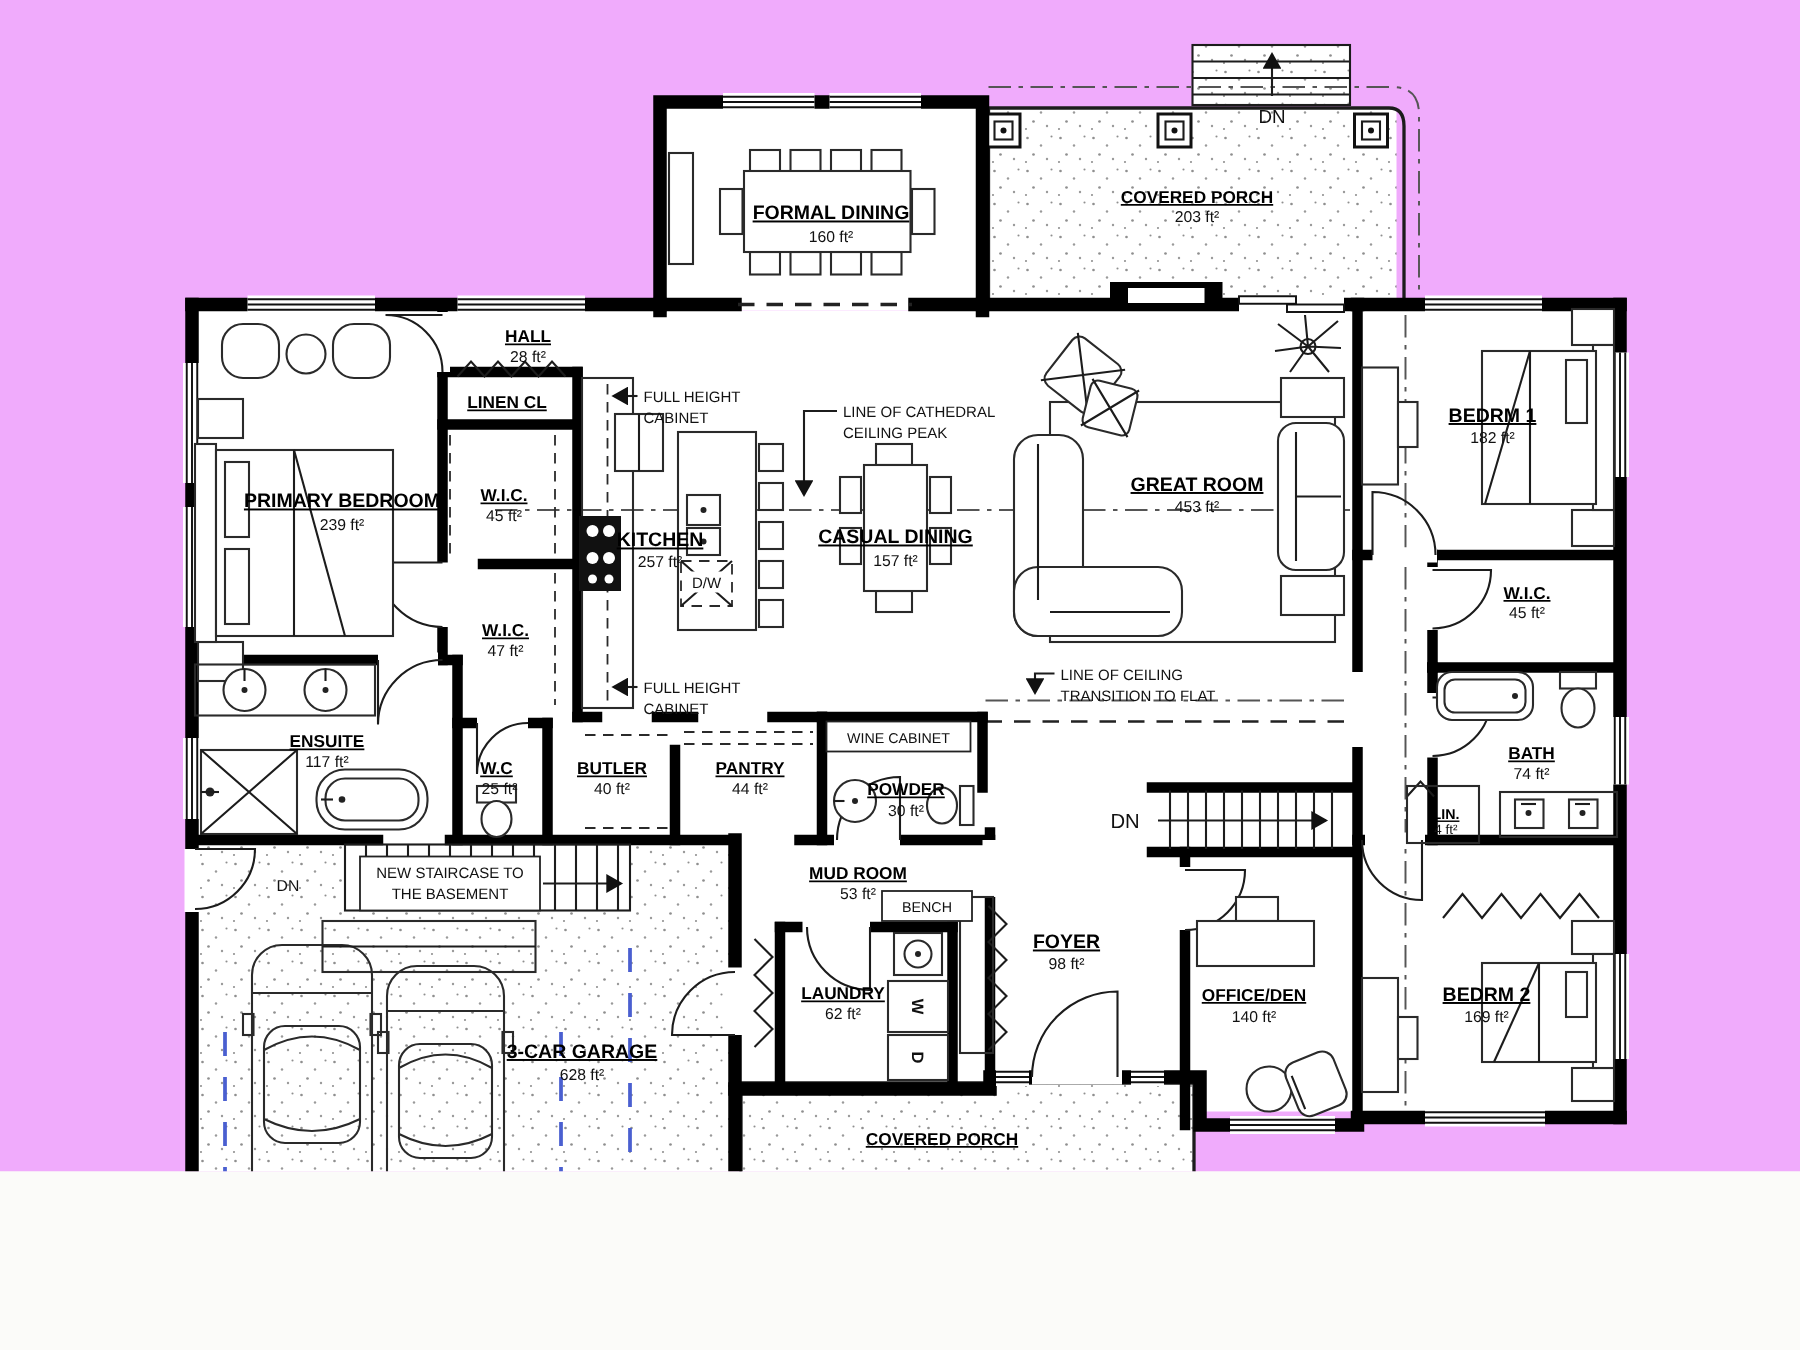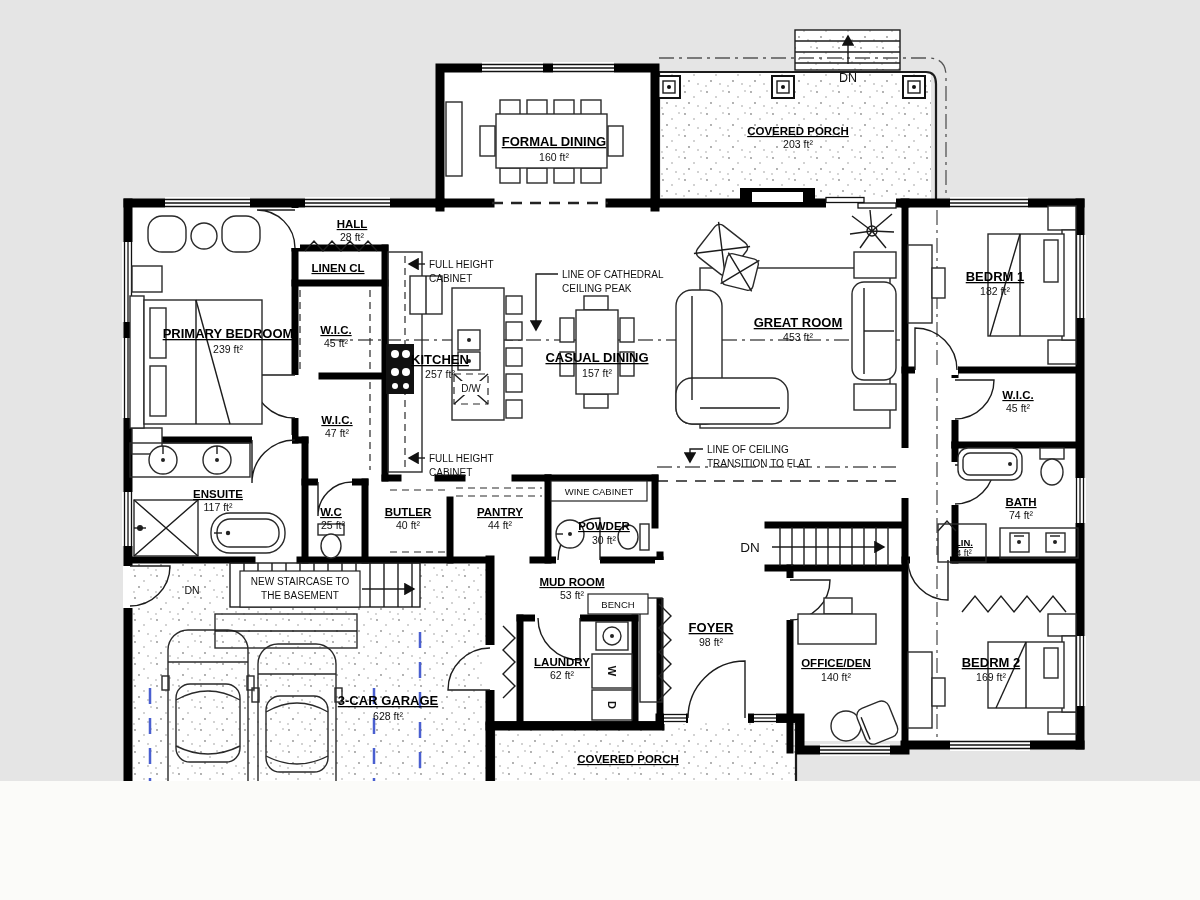--- a/index.html
+++ b/index.html
@@ -1,16 +1,16 @@
 <!DOCTYPE html>
 <html><head>
 <meta charset="utf-8">
 <style>
   html,body{margin:0;padding:0;background:#fbfbf9;}
-  .stage{position:relative;width:1200px;height:781px;background:#e5e5e5;overflow:hidden;}
+  .stage{position:relative;width:1200px;height:781px;background:#f0abfc;overflow:hidden;}
   svg{position:absolute;left:0;top:0;}
   .wall{stroke:#000;stroke-width:9;fill:none;stroke-linecap:square;}
   .iwall{stroke:#000;stroke-width:7;fill:none;stroke-linecap:square;}
   .thin{stroke:#1c1c1c;stroke-width:1.4;fill:none;}
   .thin2{stroke:#1c1c1c;stroke-width:2.2;fill:none;}
   .furn{stroke:#2a2a2a;stroke-width:1.4;fill:#fff;}
   .furnf{stroke:#2a2a2a;stroke-width:1.4;fill:none;}
   .dash{stroke:#2a2a2a;stroke-width:1.2;fill:none;stroke-dasharray:7 5;}
   .opendash{stroke:#222;stroke-width:2.4;fill:none;stroke-dasharray:11 8;}
   .dashdot{stroke:#555;stroke-width:1.3;fill:none;stroke-dasharray:15 5 3 5;}

